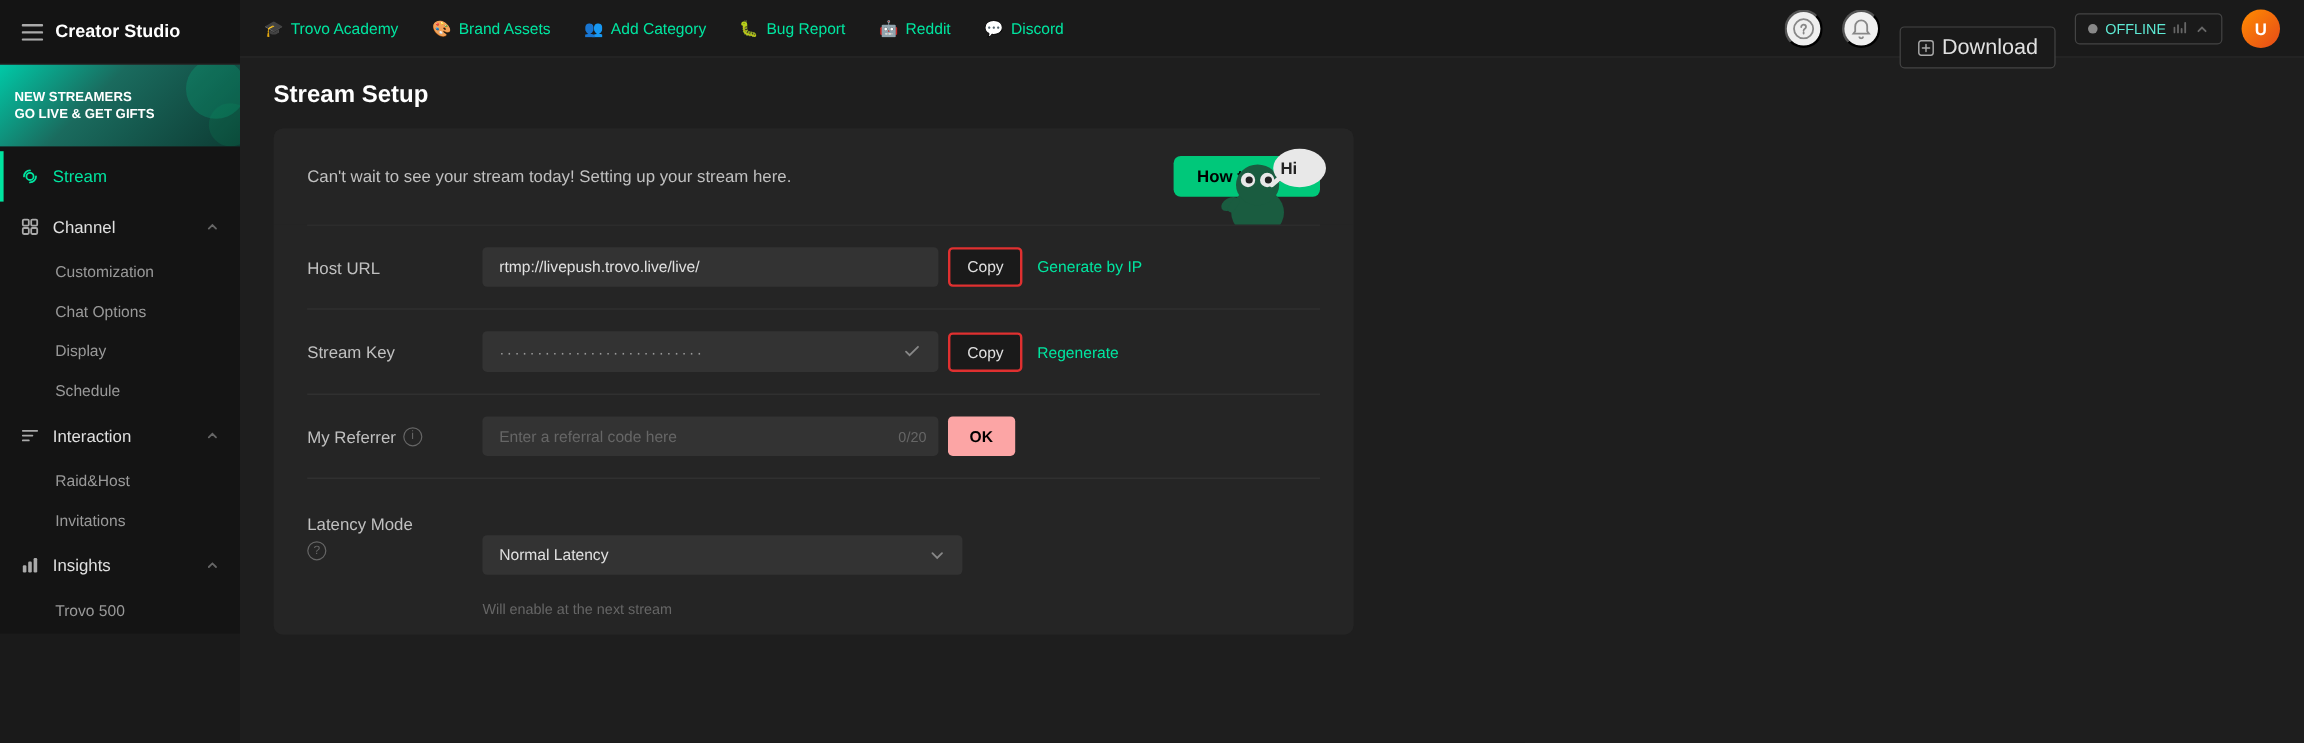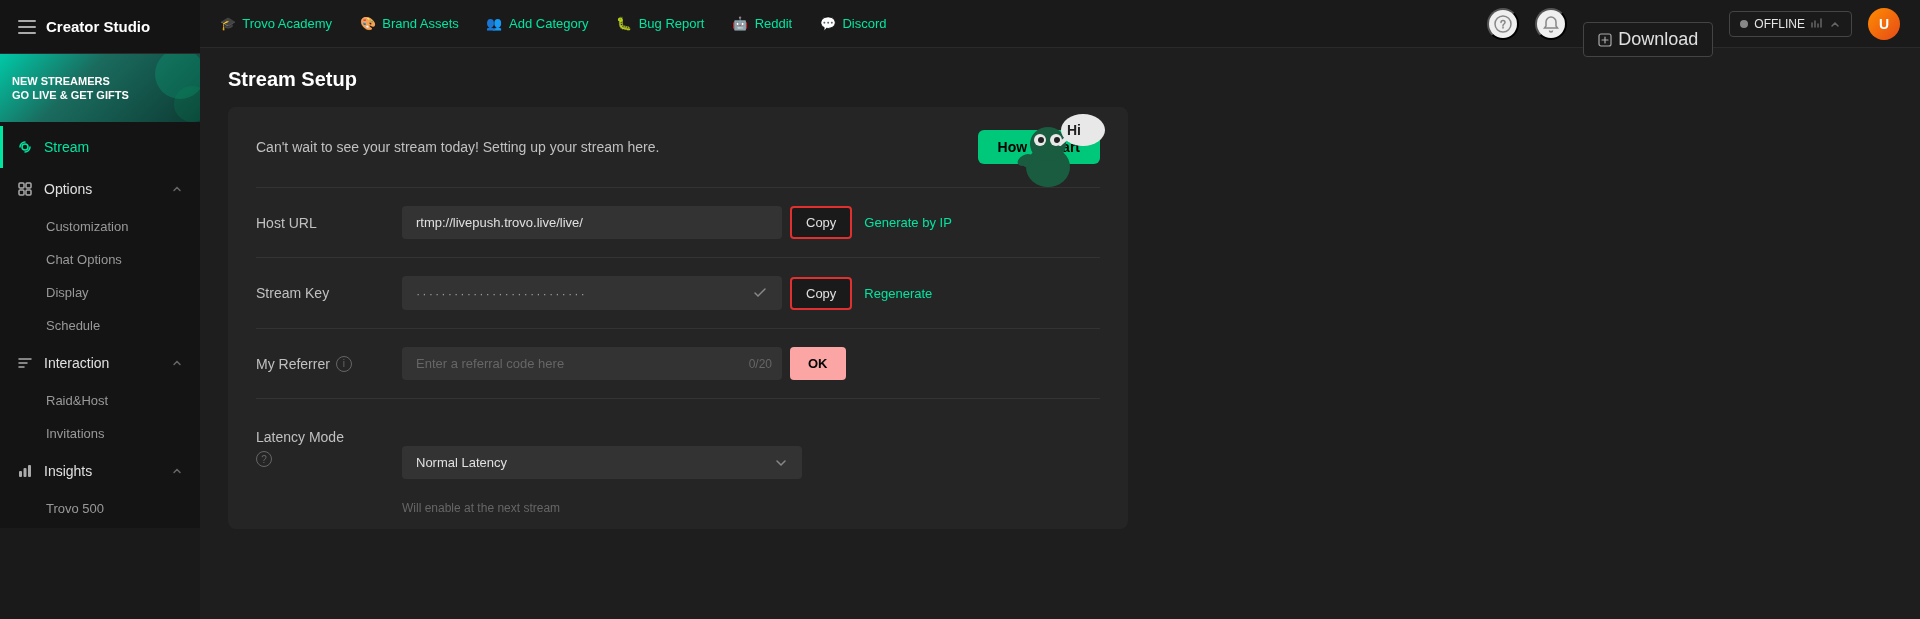--- a/index.html
+++ b/index.html
@@ -223,21 +223,21 @@
 
     .offline-badge {
       display: flex;
       align-items: center;
       gap: 6px;
       padding: 5px 10px;
       border: 1px solid #444;
       border-radius: 4px;
       cursor: pointer;
       font-size: 12px;
-      color: #e5e5e5;
+      color: #5eead4;
     }
 
     .offline-dot {
       width: 8px;
       height: 8px;
       border-radius: 50%;
       background: #888;
     }
 
     .avatar {
@@ -300,21 +300,21 @@
       padding: 9px 20px;
       font-size: 14px;
       font-weight: 600;
       cursor: pointer;
       white-space: nowrap;
     }
 
     .welcome-illustration {
       position: absolute;
       right: 20px;
-      top: 5px;
+      top: 15px;
       height: 100%;
       display: flex;
     }
 
     
     .form-divider {
       height: 1px;
       background: #333;
       margin: 0 28px;
     }
@@ -504,21 +504,21 @@
     <div class="nav-section">
       <div class="nav-section-left">
         <div class="nav-icon">
           <svg width="16" height="16" viewBox="0 0 16 16" fill="none">
             <rect x="2" y="2" width="5" height="5" rx="1" stroke="#aaa" stroke-width="1.5"></rect>
             <rect x="9" y="2" width="5" height="5" rx="1" stroke="#aaa" stroke-width="1.5"></rect>
             <rect x="2" y="9" width="5" height="5" rx="1" stroke="#aaa" stroke-width="1.5"></rect>
             <rect x="9" y="9" width="5" height="5" rx="1" stroke="#aaa" stroke-width="1.5"></rect>
           </svg>
         </div>
-        <span>Options</span>
+        <span>Channel</span>
       </div>
       <div class="chevron-icon">
         <svg width="12" height="12" viewBox="0 0 12 12" fill="none">
           <path d="M3 7.5L6 4.5L9 7.5" stroke="#666" stroke-width="1.5" stroke-linecap="round"></path>
         </svg>
       </div>
     </div>
 
     <div class="nav-sub-item">
       <span>Customization</span>

